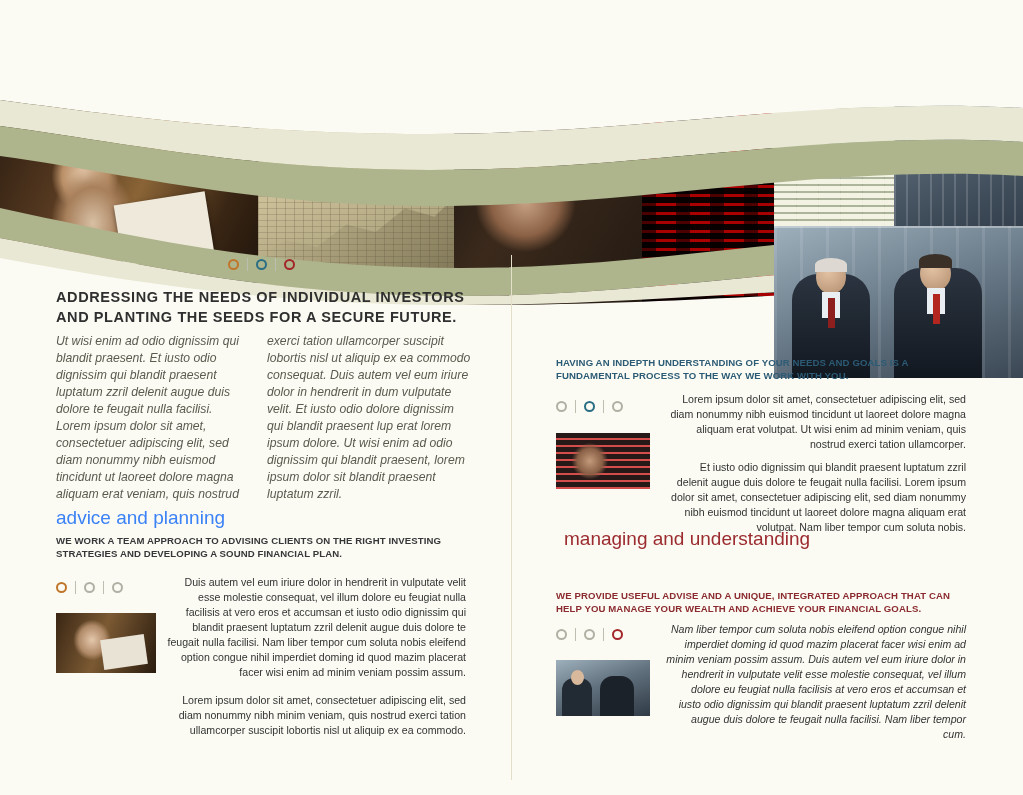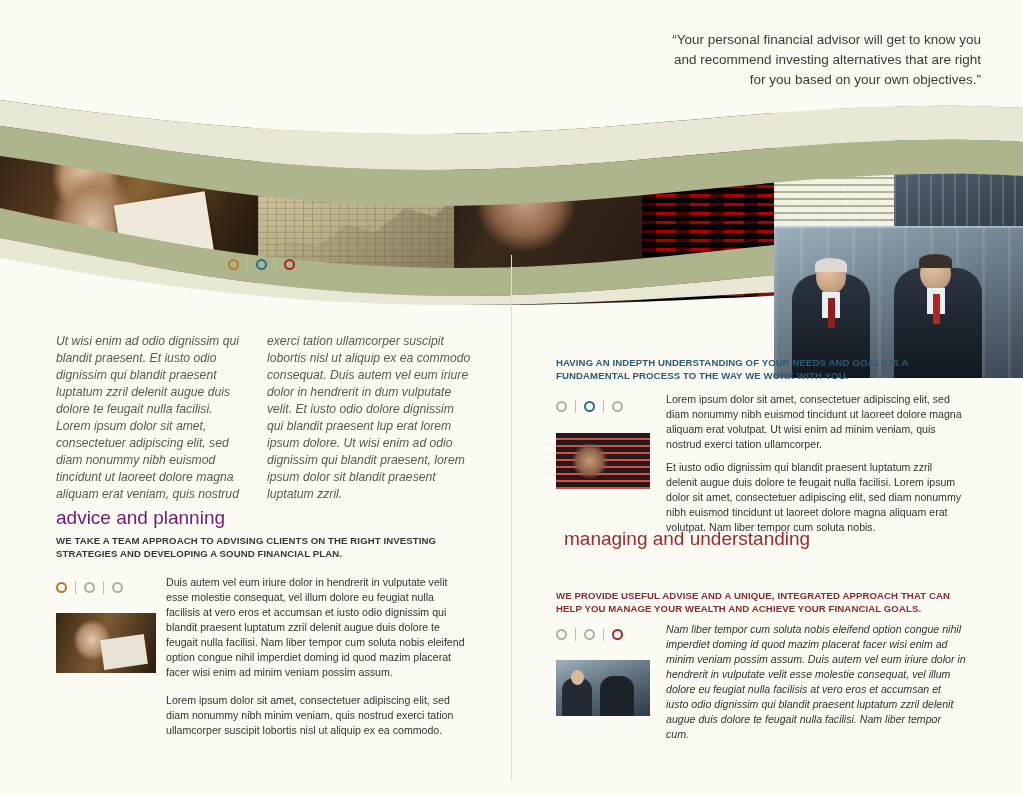--- a/index.html
+++ b/index.html
@@ -108,28 +108,28 @@
 
   .dots-top{position:absolute;left:228px;top:258px;}
 
   .h1{position:absolute;left:56px;top:287px;width:420px;
     font-size:14.5px;font-weight:bold;letter-spacing:.6px;color:#2f2f2f;line-height:20px;}
 
   .lead{position:absolute;top:333px;font-style:italic;color:#5a5a4e;font-size:12.2px;line-height:17px;}
   .lead.c1{left:56px;width:192px;}
   .lead.c2{left:267px;width:205px;}
 
-  .h2{font-size:19px;color:#701a75;font-weight:normal;}
+  .h2{font-size:19px;color:#3b82f6;font-weight:normal;}
   .h2.red{color:#9c2b2f;}
   .h2.teal{color:#2c6e86;}
 
   .sub{font-size:9.6px;font-weight:bold;color:#37373a;line-height:13px;letter-spacing:.1px;}
   .sub.teal{color:#2c5b75;}
   .sub.red{color:#8c2b2f;}
-  .body{font-size:10.6px;color:#333;line-height:15px;}
+  .body{font-size:10.6px;color:#333;line-height:15px;text-align:right;}
 
   
   .l-h2{position:absolute;left:56px;top:507px;}
   .l-sub{position:absolute;left:56px;top:534px;width:400px;}
   .l-dots{position:absolute;left:56px;top:581px;}
   .l-img{position:absolute;left:56px;top:613px;width:100px;height:60px;overflow:hidden;}
   .l-img .inner{width:100%;height:100%;
     background:
       radial-gradient(ellipse 24px 26px at 36% 45%, #e4c7ab 0%, #b08a68 55%, rgba(0,0,0,0) 78%),
       linear-gradient(110deg,#3a2614 0%,#7b5a33 45%,#2a1b0e 100%);}
@@ -160,21 +160,20 @@
   .r2-img .s2{position:absolute;left:44px;bottom:0;width:34px;height:40px;background:#1b222a;border-radius:13px 13px 0 0;}
   .r2-img .h1h{position:absolute;left:15px;top:10px;width:13px;height:15px;border-radius:50%;background:#d8b99b;}
   .r2-img .h2h{position:absolute;left:54px;top:8px;width:13px;height:15px;border-radius:50%;background:#caa급;}
   .r2-p1{position:absolute;left:666px;top:622px;width:300px;font-style:italic;}
 </style>
 </head>
 <body>
 
 <div class="page">
 
-  <div class="quote">“Your personal financial advisor will get to know you and recommend investing alternatives that are right for you based on your own objectives.”</div>
   <div class="quote-author">
     <div>FIRST M. LASTNAME</div>
     <div>FINANCIAL ADVISOR</div>
   </div>
 
   <div class="band">
 
     <div class="photostrip">
       <div class="photo ph1">
         <div class="inner"></div>
@@ -228,25 +227,26 @@
   <div class="vdivider"></div>
 
   <div class="dots dots-top">
     <span class="dot orange"></span>
     <span class="sep"></span>
     <span class="dot teal"></span>
     <span class="sep"></span>
     <span class="dot red"></span>
   </div>
 
+  <div class="h1">ADDRESSING THE NEEDS OF INDIVIDUAL INVESTORS AND PLANTING THE SEEDS FOR A SECURE FUTURE.</div>
   <div class="lead c1">Ut wisi enim ad odio dignissim qui blandit praesent. Et iusto odio dignissim qui blandit praesent luptatum zzril delenit augue duis dolore te feugait nulla facilisi. Lorem ipsum dolor sit amet, consectetuer adipiscing elit, sed diam nonummy nibh euismod tincidunt ut laoreet dolore magna aliquam erat veniam, quis nostrud</div>
   <div class="lead c2">exerci tation ullamcorper suscipit lobortis nisl ut aliquip ex ea commodo consequat. Duis autem vel eum iriure dolor in hendrerit in dum vulputate velit. Et iusto odio dolore dignissim qui blandit praesent lup erat lorem ipsum dolore. Ut wisi enim ad odio dignissim qui blandit praesent, lorem ipsum dolor sit blandit praesent luptatum zzril.</div>
 
   <div class="h2 l-h2">advice and planning</div>
-  <div class="sub l-sub">WE TAKE A TEAM APPROACH TO ADVISING CLIENTS ON THE RIGHT INVESTING STRATEGIES AND DEVELOPING A SOUND FINANCIAL PLAN.</div>
+  <div class="sub l-sub">WE WORK A TEAM APPROACH TO ADVISING CLIENTS ON THE RIGHT INVESTING STRATEGIES AND DEVELOPING A SOUND FINANCIAL PLAN.</div>
 
   <div class="dots l-dots">
     <span class="dot orange"></span>
     <span class="sep"></span>
     <span class="dot"></span>
     <span class="sep"></span>
     <span class="dot"></span>
   </div>
 
   <div class="l-img">

